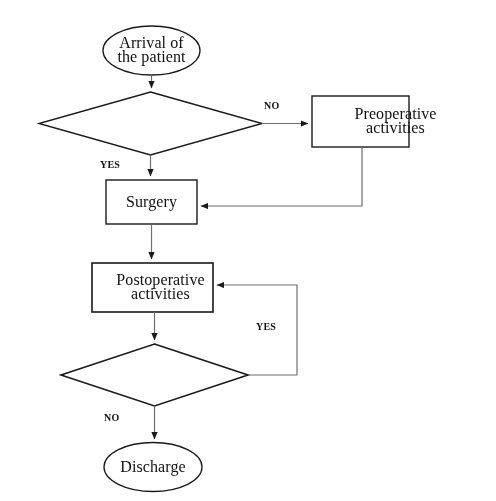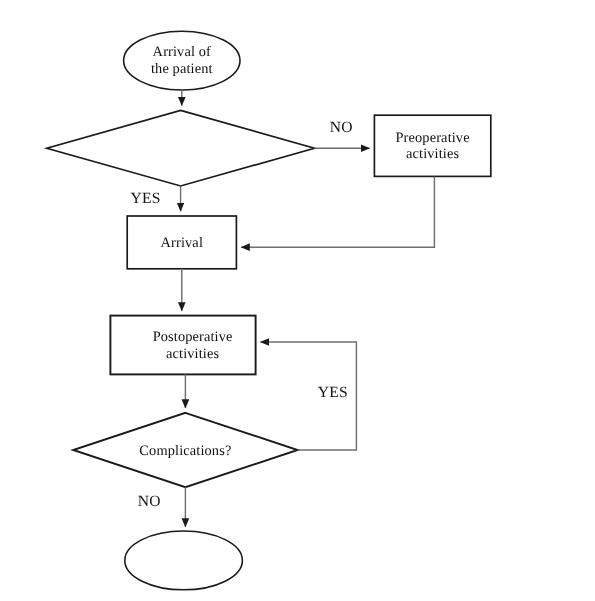--- a/index.html
+++ b/index.html
@@ -20,33 +20,33 @@
     left: 0;
     top: 0;
     width: 496px;
     height: 501px;
   }
   .node-label {
     position: absolute;
     text-align: center;
     color: #111111;
     font-family: "Liberation Serif", serif;
-    font-size: 12px;
+    font-size: 16px;
     line-height: 14px;
     letter-spacing: 0.1px;
     white-space: pre-line;
     pointer-events: none;
   }
   .edge-label {
     position: absolute;
-    text-align: right;
+    text-align: left;
     color: #111111;
     font-family: "Liberation Serif", serif;
-    font-weight: normal;
-    font-size: 13px;
+    font-weight: bold;
+    font-size: 10px;
     line-height: 10px;
     letter-spacing: 0.2px;
     pointer-events: none;
   }
 </style>
 </head>
 <body>
 
 <div id="canvas">
 
@@ -88,30 +88,30 @@
 
     <polyline points="248,375 297,375 297,285 217,285" fill="none" stroke="#6f6f6f" stroke-width="1.2" marker-end="url(#arrowBlack)"></polyline>
 
     <line x1="154.5" y1="406" x2="154.5" y2="439" stroke="#6f6f6f" stroke-width="1.2" marker-end="url(#arrowBlack)"></line>
   </svg>
 
   <div class="node-label" style="left:103px; top:36px; width:97px;">Arrival of
 the patient</div>
 
 
-  <div class="node-label" style="left:312px; top:107px; width:97px;">Preoperative
+  <div class="node-label" style="left:312px; top:107px; width:97px;padding-left:35px;">Preoperative
 activities</div>
 
-  <div class="node-label" style="left:106px; top:195px; width:91px;">Arrival</div>
+  <div class="node-label" style="left:106px; top:195px; width:91px;">Surgery</div>
 
   <div class="node-label" style="left:100px; top:273px; width:121px;">Postoperative
 activities</div>
 
-  <div class="node-label" style="left:90px; top:368px; width:129px;">Complications?</div>
 
+  <div class="node-label" style="left:104px; top:460px; width:98px;">Discharge</div>
 
   <div class="edge-label" style="left:264px; top:101px; width:30px;">NO</div>
 
   <div class="edge-label" style="left:100px; top:160px; width:34px;">YES</div>
 
   <div class="edge-label" style="left:256px; top:322px; width:34px;">YES</div>
 
   <div class="edge-label" style="left:104px; top:413px; width:30px;">NO</div>
 
 </div>

